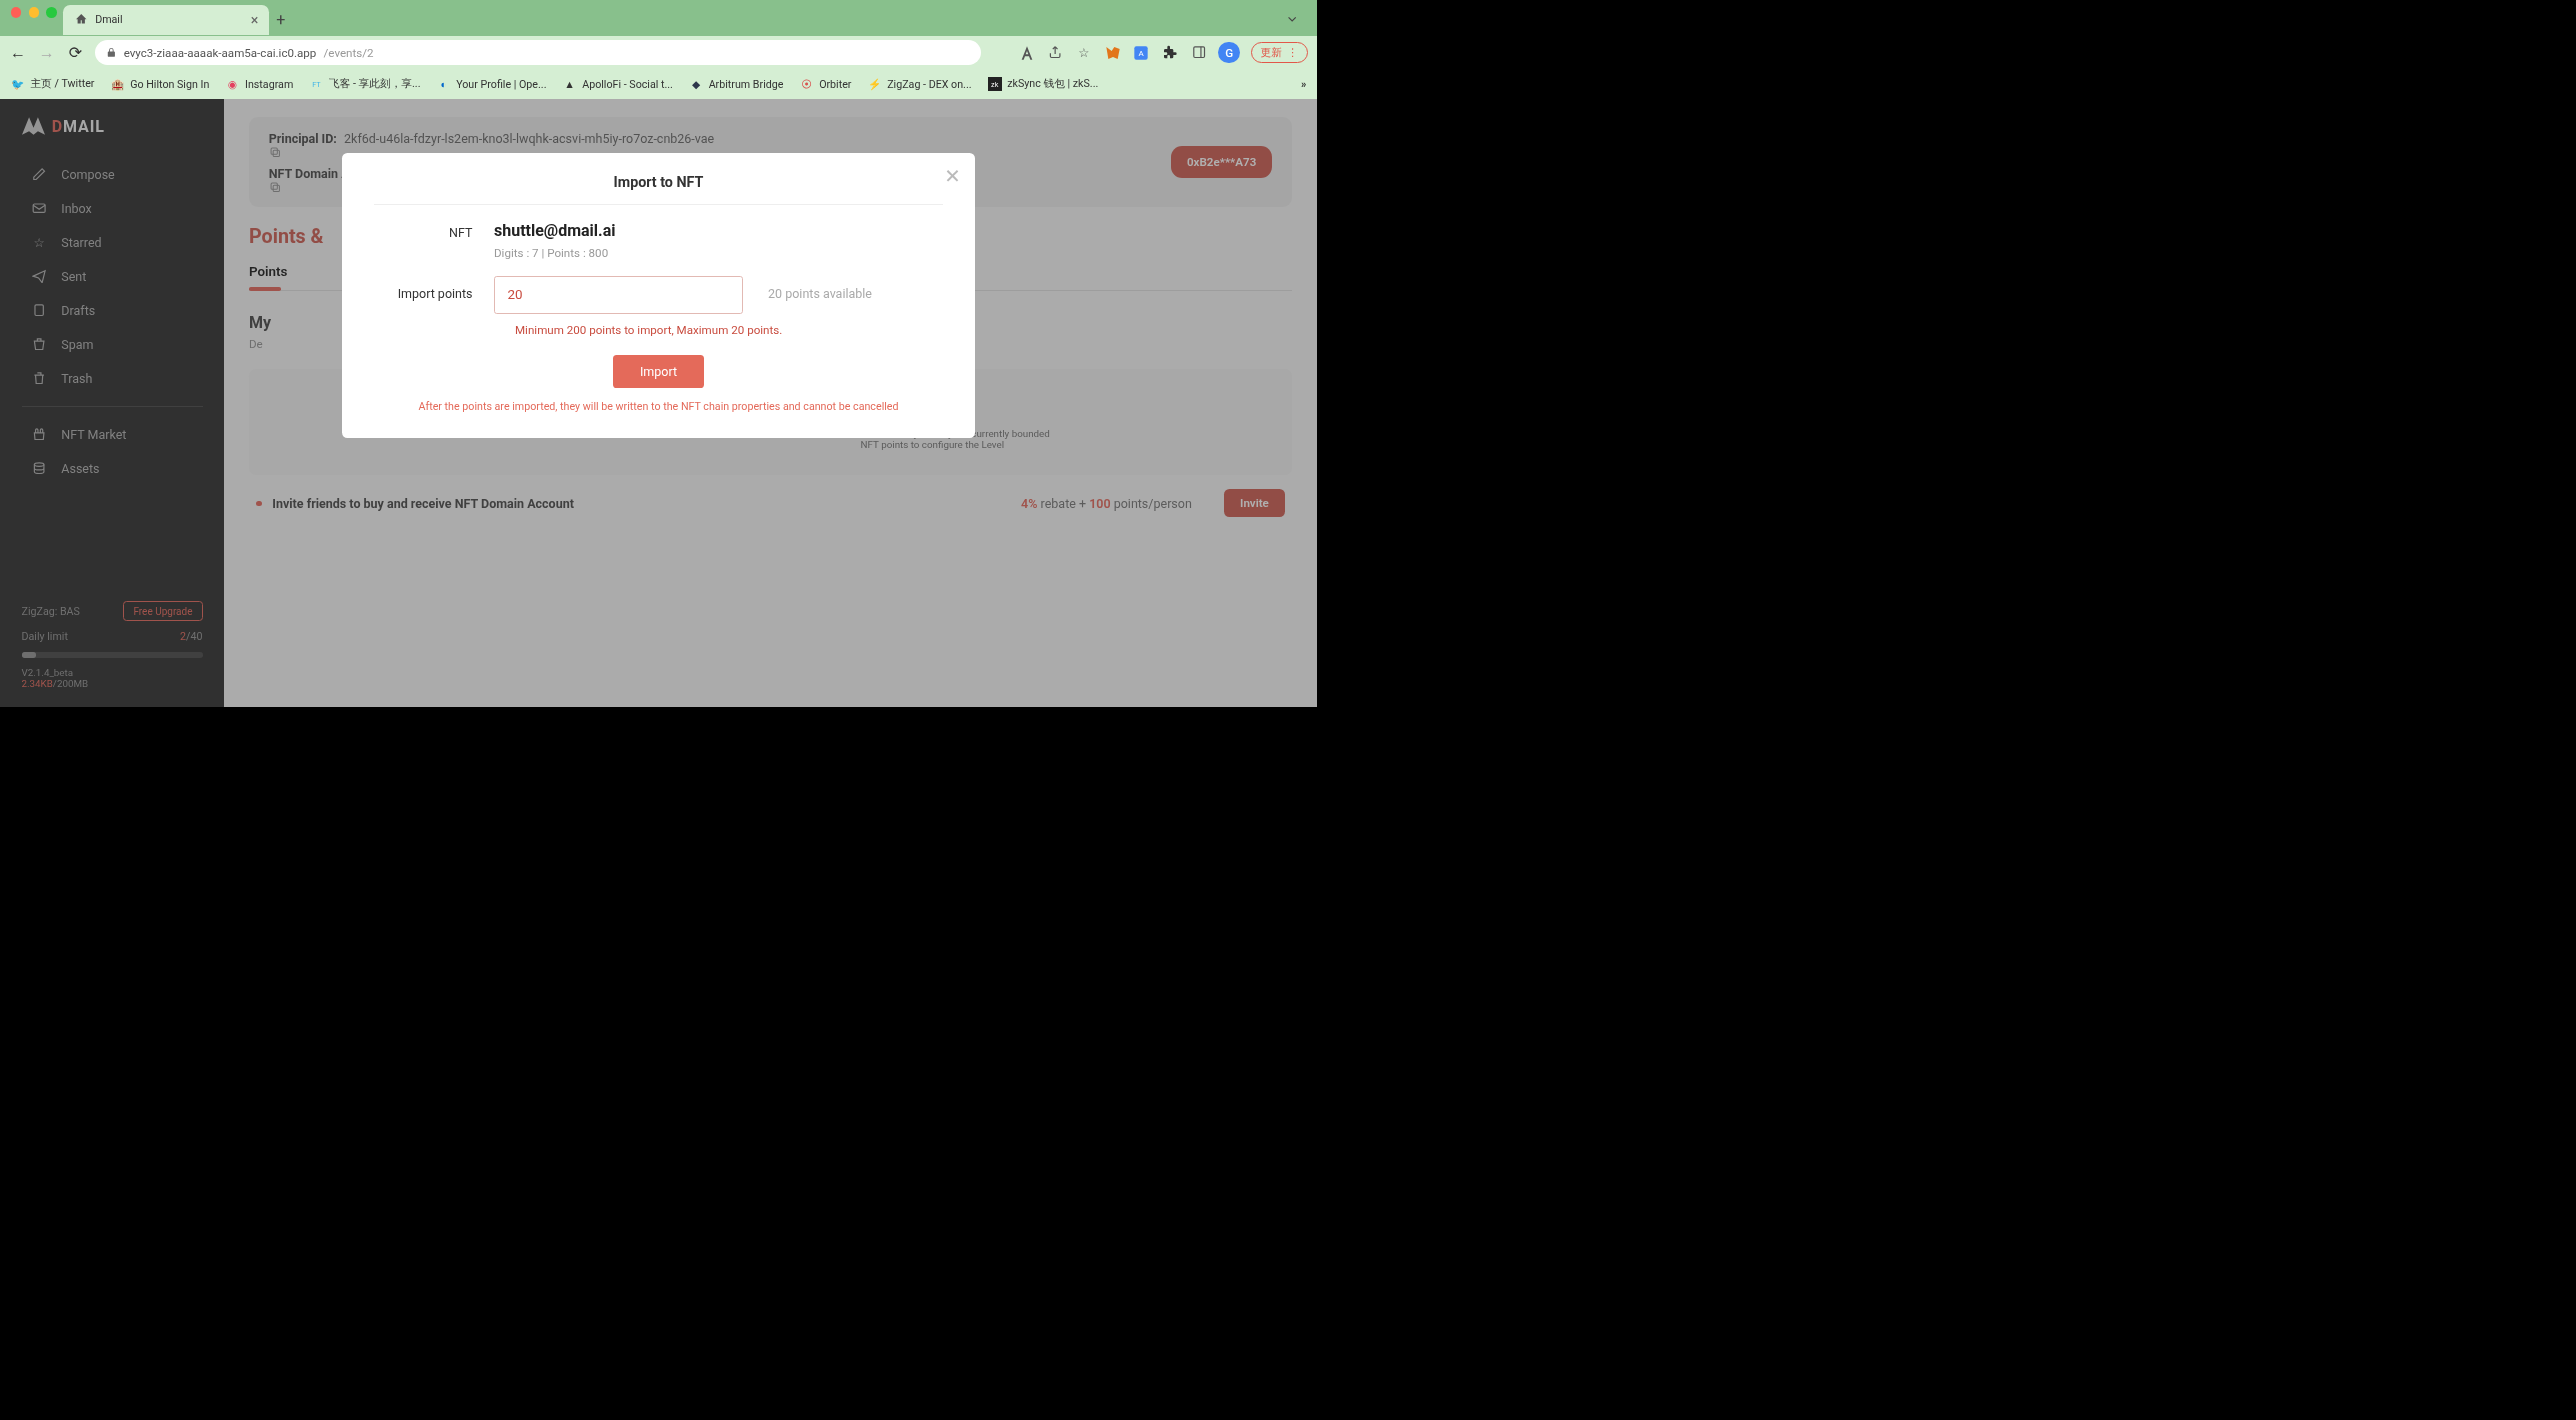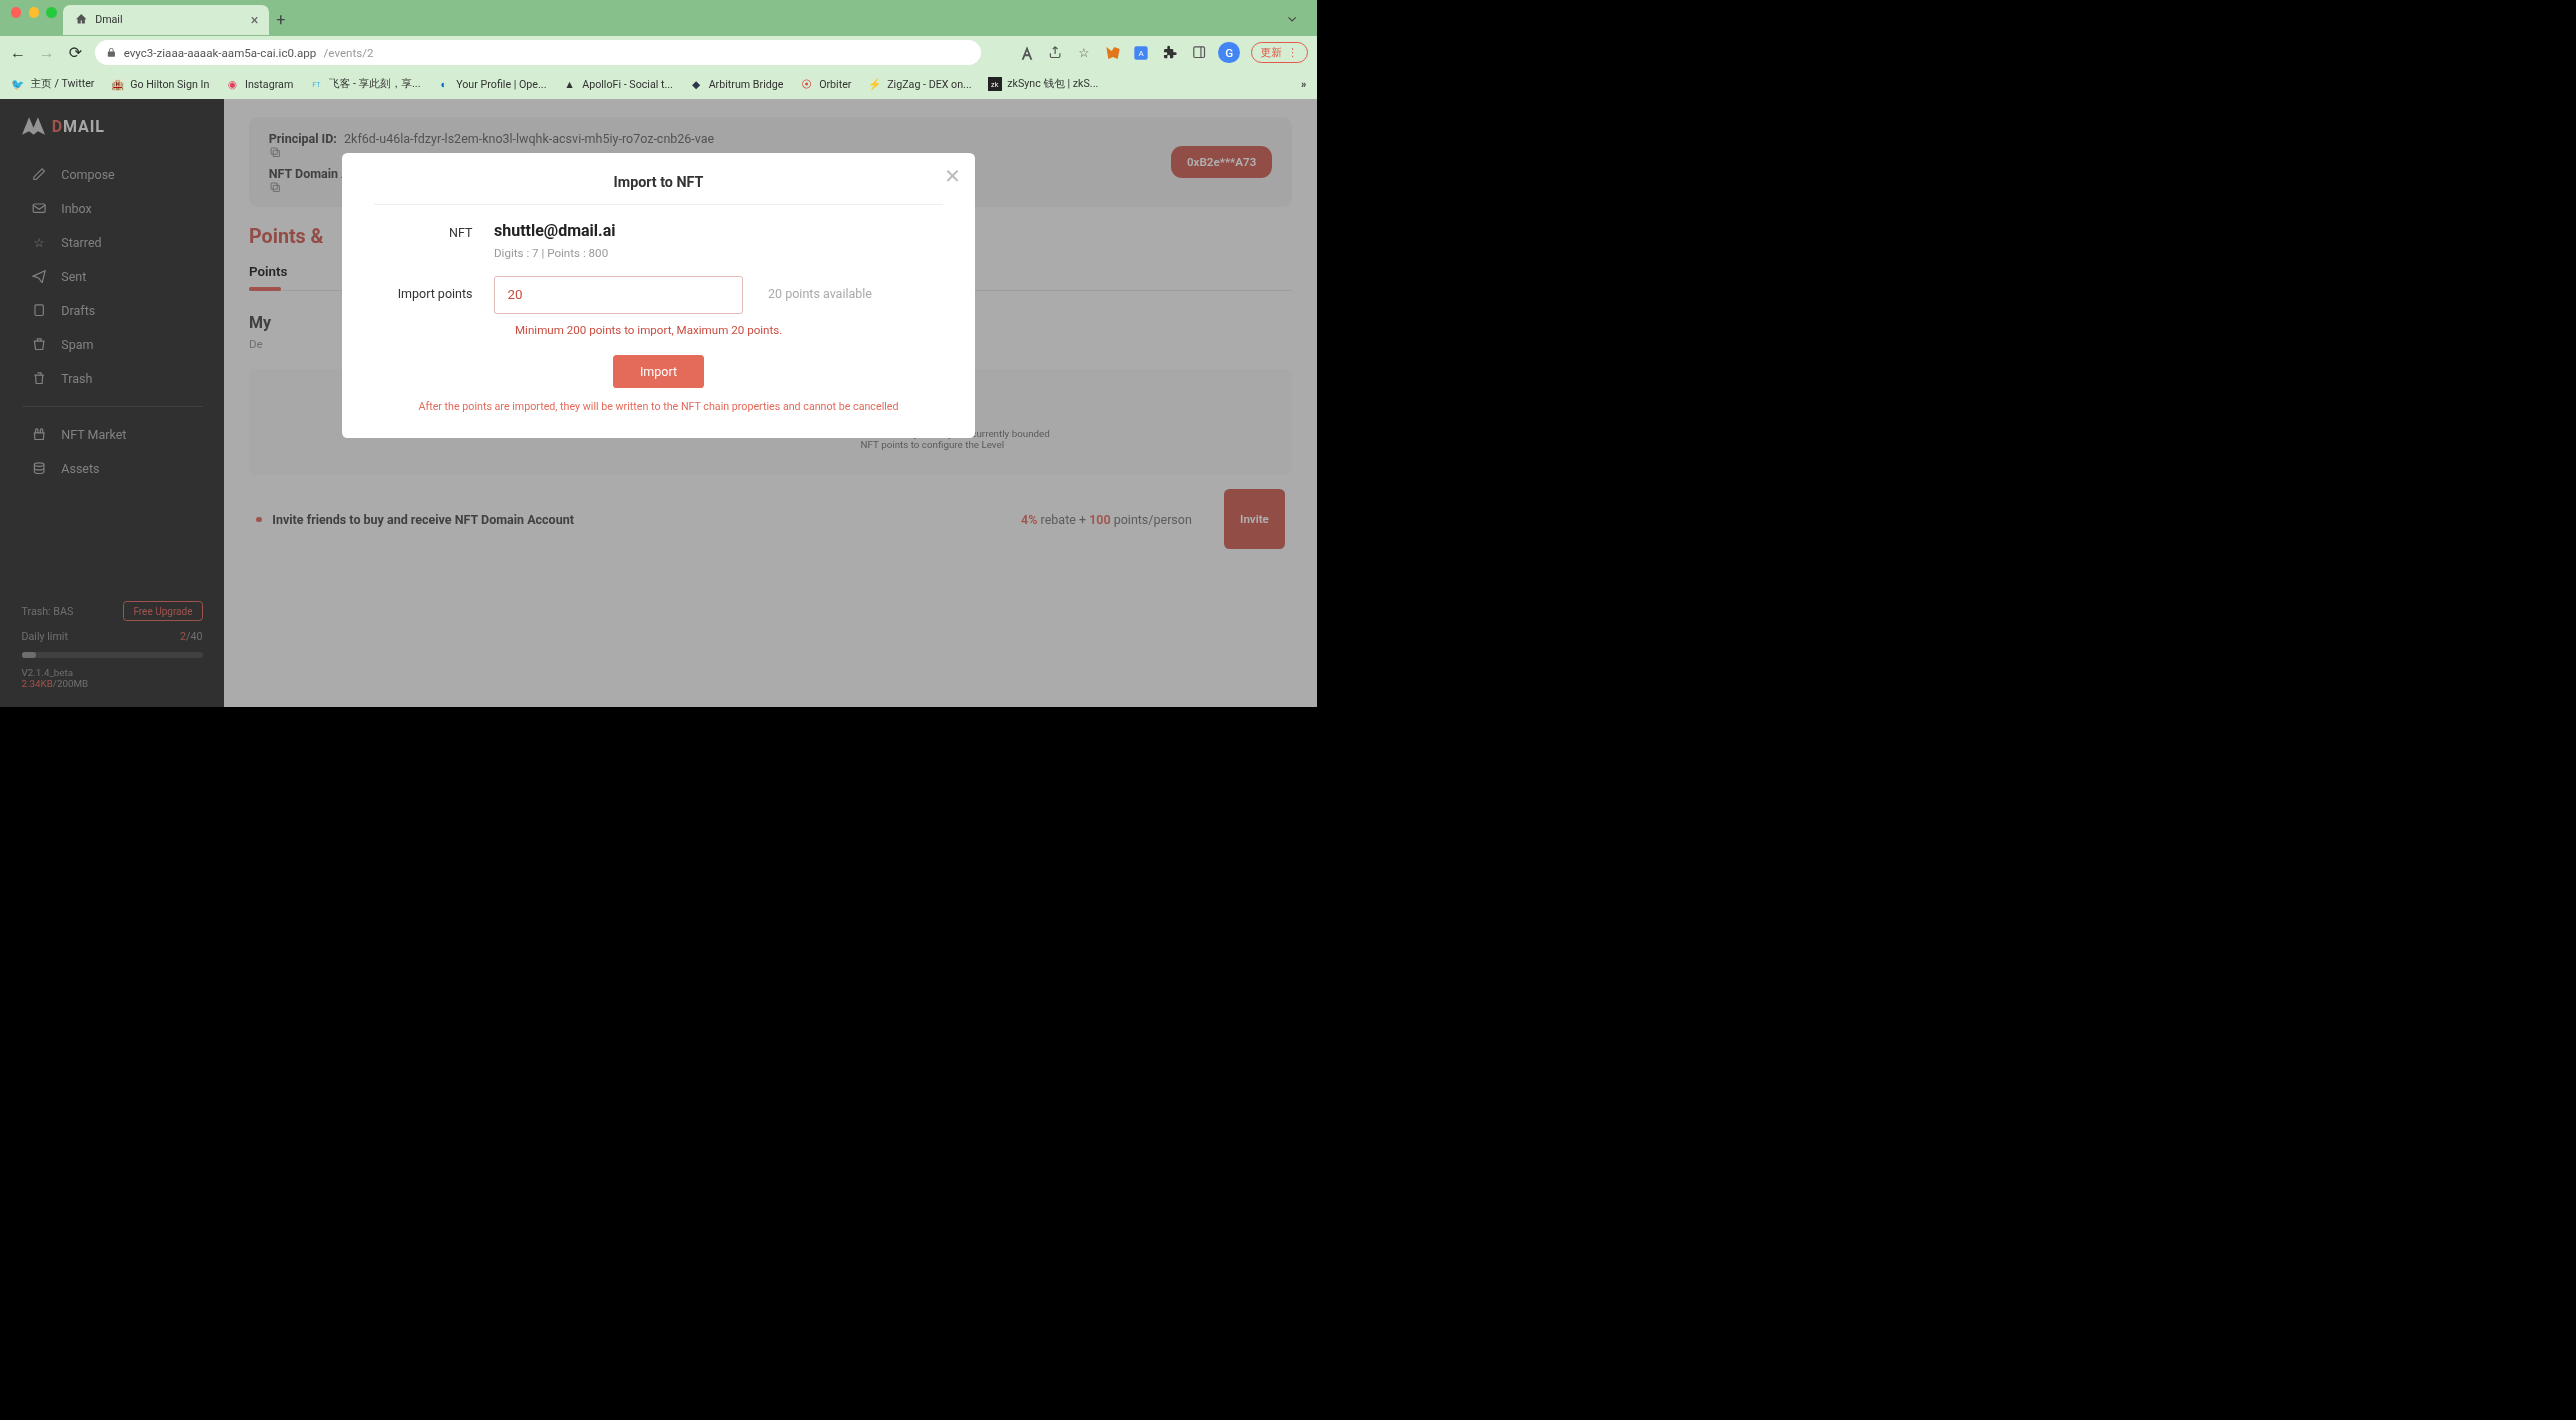--- a/index.html
+++ b/index.html
@@ -72,21 +72,21 @@
 .progress-area { background: #f0f0f0; border-radius: 7.2px; padding: 25px 36px; display: flex; align-items: center; justify-content: space-between; position: relative; }
 .prog-node { display: flex; flex-direction: column; align-items: center; gap: 9px; flex: 1; }
 .prog-circle { width: 25px; height: 25px; border-radius: 50%; background: #e8e0de; color: #c94c3f; display: flex; align-items: center; justify-content: center; font-size: 11.6px; font-weight: 600; }
 .prog-text { font-size: 9.8px; color: #666; text-align: center; max-width: 250px; }
 
 .invite-row { display: flex; align-items: center; padding: 14.3px 7.2px; gap: 10.7px; font-size: 12.5px; color: #333; }
 .invite-dot { width: 5.4px; height: 5.4px; background: #e25749; border-radius: 50%; }
 .invite-text { font-weight: 700; flex: 1; }
 .invite-reward { color: #666; }
 .invite-reward .r-red { color: #e25749; font-weight: 600; }
-.invite-btn { background: #c94c3f; color: #fff; border-radius: 5.4px; padding: 23px 16px; font-size: 11.6px; font-weight: 600; cursor: pointer; margin-left: 21.5px; }
+.invite-btn { background: #c94c3f; color: #fff; border-radius: 5.4px; padding: 7px 16px; font-size: 11.6px; font-weight: 600; cursor: pointer; margin-left: 21.5px; }
 
 
 .overlay { position: absolute; inset: 0; background: rgba(80,80,80,0.45); display: flex; align-items: flex-start; justify-content: center; padding-top: 54px; }
 .modal { background: #fff; border-radius: 5.4px; width: 633px; padding: 21.5px 32px 25px; position: relative; }
 .modal-close { position: absolute; right: 14.3px; top: 12.5px; font-size: 19.7px; color: #bbb; cursor: pointer; }
 .modal-title { text-align: center; font-size: 14.3px; font-weight: 700; color: #333; padding-bottom: 14.3px; }
 .modal-hr { border: none; border-top: 0.9px solid #eee; margin-bottom: 16px; }
 .modal-row { display: flex; align-items: flex-start; margin-bottom: 16px; }
 .modal-label { width: 120px; text-align: right; padding-right: 21.5px; font-size: 12.5px; color: #333; padding-top: 3.6px; }
 .modal-field { flex: 1; }
@@ -302,21 +302,21 @@
           <svg width="14.3" height="14.3" viewBox="0 0 24 24">
             <ellipse fill="none" stroke="#aaa" stroke-width="2" cx="12" cy="6" rx="8" ry="3"></ellipse>
             <path fill="none" stroke="#aaa" stroke-width="2" d="M4 6v6c0 1.7 3.6 3 8 3s8-1.3 8-3V6M4 12v6c0 1.7 3.6 3 8 3s8-1.3 8-3v-6"></path>
           </svg>
         </span>
         <span>Assets</span>
       </div>
 
     <div class="sidebar-footer">
       <div class="sf-row">
-        <span>Trash: BAS</span>
+        <span>ZigZag: BAS</span>
         <span class="upgrade-btn">Free Upgrade</span>
       </div>
       <div class="sf-row">
         <span>Daily limit</span>
         <span><span style="color:#e25749">2</span><span>/40</span></span>
       </div>
       <div class="daily-bar">
           <div class="daily-fill"></div>
         </div>
       <div class="version-row">

